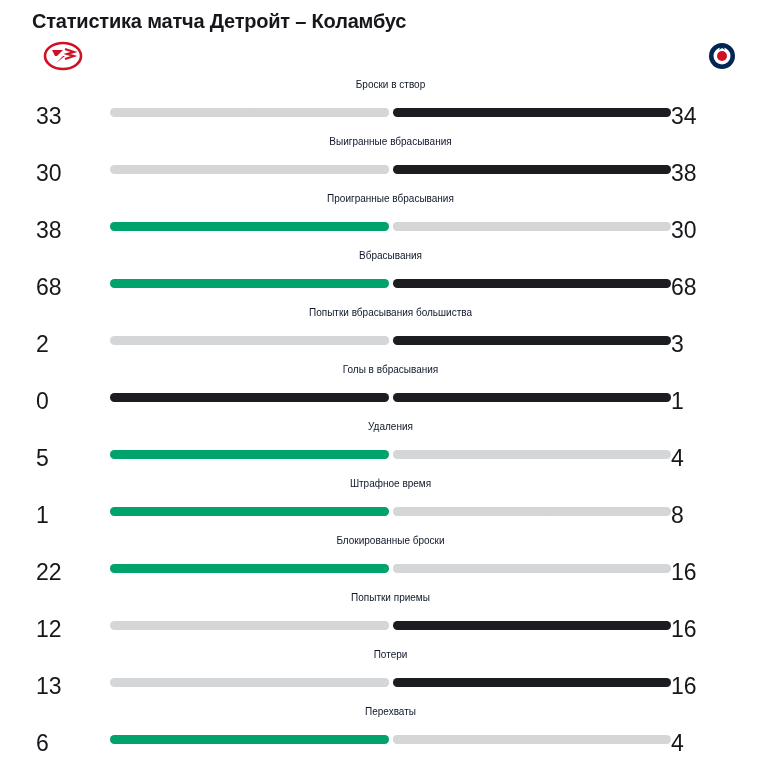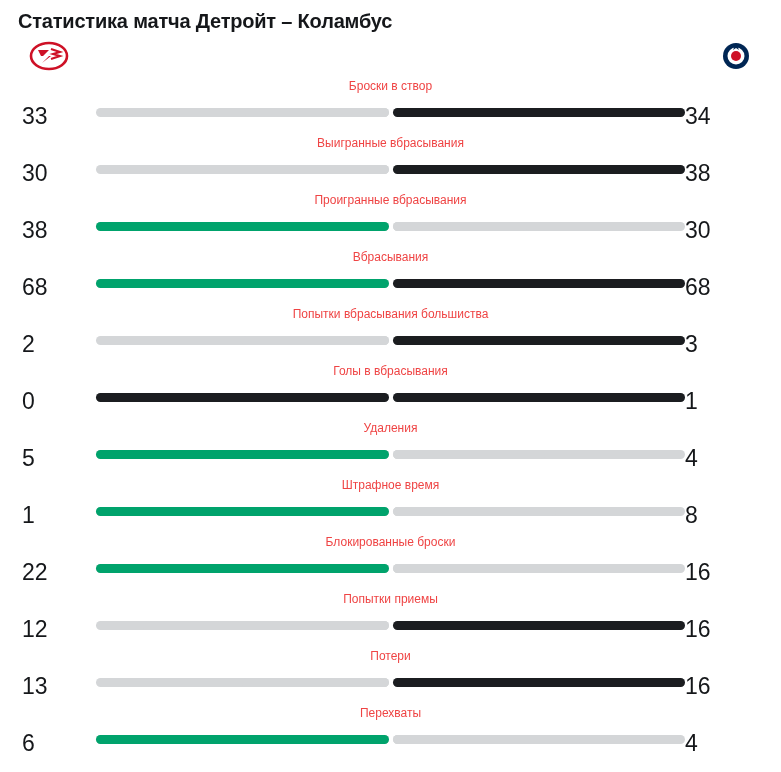--- a/index.html
+++ b/index.html
@@ -12,21 +12,21 @@
     height: 772px;
     font-family: "Liberation Sans", sans-serif;
     color: #1a1a1a;
     overflow: hidden;
   }
   .page {
     position: relative;
     width: 781px;
     height: 772px;
     box-sizing: border-box;
-    padding: 0 14px;
+    padding: 0 28px;
   }
   .title {
     font-size: 20px;
     font-weight: bold;
     color: #15171a;
     padding: 10px 4px 6px 4px;
     letter-spacing: -0.2px;
   }
   .logos {
     position: relative;
@@ -50,22 +50,22 @@
   .stat-row {
     position: relative;
     height: 57px;
   }
   .stat-label {
     position: absolute;
     top: 2px;
     left: 0;
     right: 0;
     text-align: center;
-    font-size: 12px;
-    color: #ef4444;
+    font-size: 10px;
+    color: #0f172a;
   }
   .bar-line {
     position: absolute;
     top: 22px;
     left: 0;
     right: 0;
     height: 32px;
   }
   .val {
     position: absolute;

